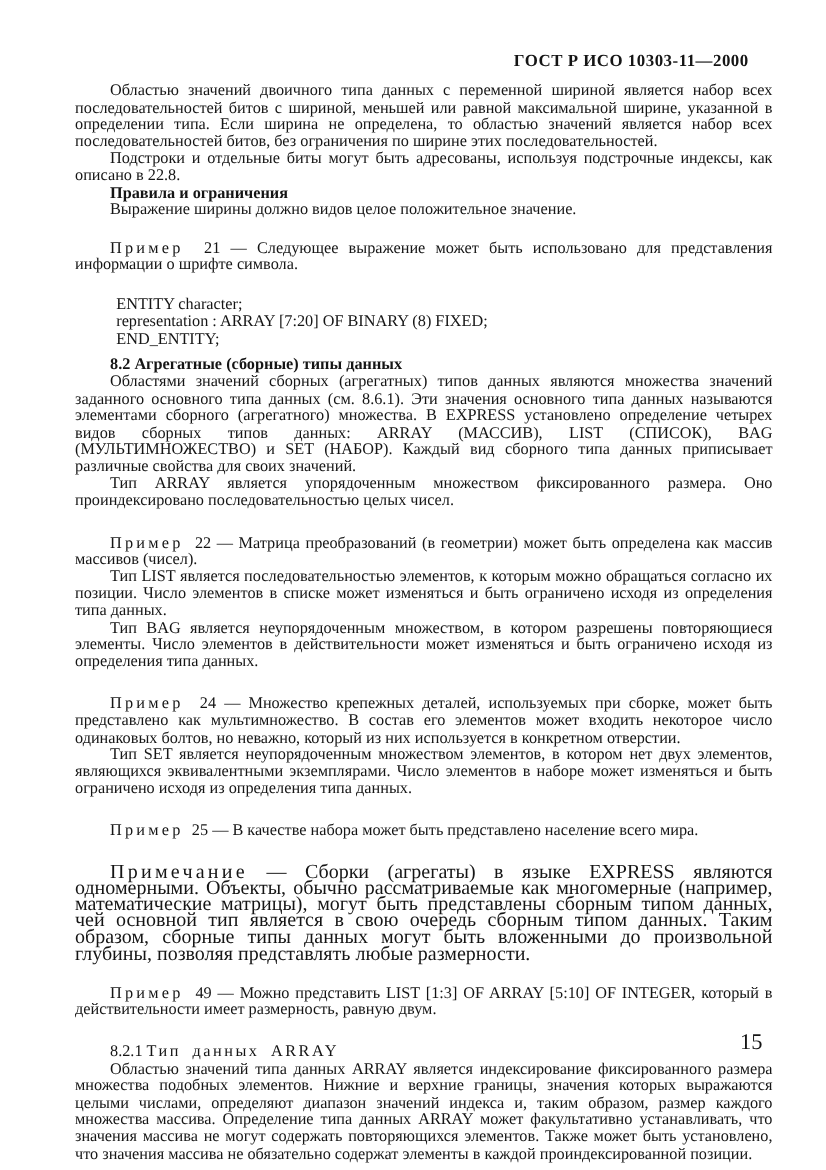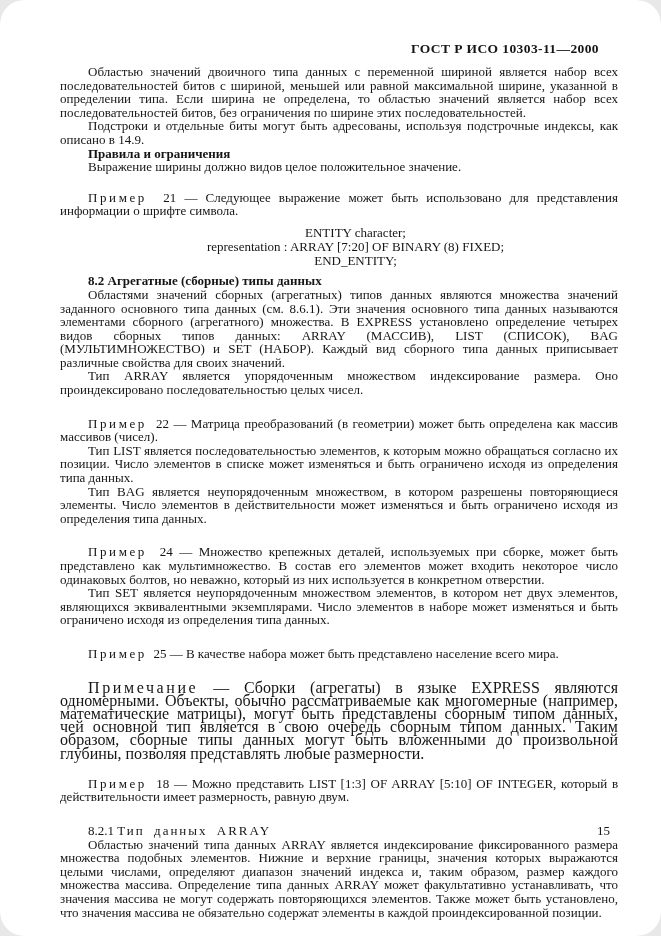--- a/index.html
+++ b/index.html
@@ -1,15 +1,15 @@
 <!DOCTYPE html>
 <html><head>
 <meta charset="utf-8">
 <style>
-  * { margin: 0; padding: 0; box-sizing: border-box; border-radius: 24px; }
+  * { margin: 0; padding: 0; box-sizing: border-box; }
   html, body { background: #e8e8e8; }
   .page {
     position: relative;
     width: 661px;
     height: 936px;
     margin: 0 auto;
     background: #ffffff;
     font-family: "Liberation Serif", "DejaVu Serif", serif;
     color: #151515;
     overflow: hidden;
@@ -32,82 +32,82 @@
     line-height: 13.6px;
     text-align: justify;
   }
   .doc-body p { text-indent: 28px; }
   .bold { font-weight: bold; }
   .gap-sm { margin-top: 20px; }
   .gap-md { margin-top: 17px; }
   .spaced { letter-spacing: 2.6px; }
   .spaced-title { letter-spacing: 2px; word-spacing: 4px; }
   .code-block {
-    margin-top: 8px;
+    margin-top: 18px;
     margin-bottom: 7px;
     padding-left: 33px;
-    text-align: center;
+    text-align: left;
     line-height: 13.8px;
     white-space: nowrap;
   }
   .note { font-size: 16px; line-height: 13.2px; }
   .page-number {
     position: absolute;
     top: 823px;
     right: 51px;
-    font-size: 13px;
+    font-size: 18px;
   }
 </style>
 </head>
 <body>
 
 <div class="page">
 
   <div class="doc-header">ГОСТ Р ИСО 10303-11—2000</div>
 
   <div class="doc-body">
 
     <p>Областью значений двоичного типа данных с переменной шириной является набор всех последовательностей битов с шириной, меньшей или равной максимальной ширине, указанной в определении типа. Если ширина не определена, то областью значений является набор всех последовательностей битов, без ограничения по ширине этих последовательностей.</p>
 
-    <p>Подстроки и отдельные биты могут быть адресованы, используя подстрочные индексы, как описано в 14.9.</p>
+    <p>Подстроки и отдельные биты могут быть адресованы, используя подстрочные индексы, как описано в 22.8.</p>
 
     <p class="bold">Правила и ограничения</p>
 
     <p>Выражение ширины должно видов целое положительное значение.</p>
 
     <p class="gap-md"><span class="spaced">Пример</span>&nbsp; <span>21</span> <span>— Следующее выражение может быть использовано для представления информации о шрифте символа.</span></p>
 
     <div class="code-block">
       <div>ENTITY character;</div>
       <div>representation : ARRAY [7:20] OF BINARY (8) FIXED;</div>
       <div>END_ENTITY;</div>
     </div>
 
     <p class="bold">8.2 Агрегатные (сборные) типы данных</p>
 
     <p>Областями значений сборных (агрегатных) типов данных являются множества значений заданного основного типа данных (см. 8.6.1). Эти значения основного типа данных называются элементами сборного (агрегатного) множества. В EXPRESS установлено определение четырех видов сборных типов данных: ARRAY (МАССИВ), LIST (СПИСОК), BAG (МУЛЬТИМНОЖЕСТВО) и SET (НАБОР). Каждый вид сборного типа данных приписывает различные свойства для своих значений.</p>
 
-    <p>Тип ARRAY является упорядоченным множеством индексирование размера. Оно проиндексировано последовательностью целых чисел.</p>
+    <p>Тип ARRAY является упорядоченным множеством фиксированного размера. Оно проиндексировано последовательностью целых чисел.</p>
 
     <p class="gap-sm"><span class="spaced">Пример</span>&nbsp; <span>22</span> <span>— Матрица преобразований (в геометрии) может быть определена как массив массивов (чисел).</span></p>
 
     <p>Тип LIST является последовательностью элементов, к которым можно обращаться согласно их позиции. Число элементов в списке может изменяться и быть ограничено исходя из определения типа данных.</p>
 
 
     <p>Тип BAG является неупорядоченным множеством, в котором разрешены повторяющиеся элементы. Число элементов в действительности может изменяться и быть ограничено исходя из определения типа данных.</p>
 
     <p class="gap-sm"><span class="spaced">Пример</span>&nbsp; <span>24</span> <span>— Множество крепежных деталей, используемых при сборке, может быть представлено как мультимножество. В состав его элементов может входить некоторое число одинаковых болтов, но неважно, который из них используется в конкретном отверстии.</span></p>
 
     <p>Тип SET является неупорядоченным множеством элементов, в котором нет двух элементов, являющихся эквивалентными экземплярами. Число элементов в наборе может изменяться и быть ограничено исходя из определения типа данных.</p>
 
     <p class="gap-sm"><span class="spaced">Пример</span>&nbsp; <span>25</span> <span>— В качестве набора может быть представлено население всего мира.</span></p>
 
     <p class="gap-sm note"><span class="spaced">Примечание</span> <span>— Сборки (агрегаты) в языке EXPRESS являются одномерными. Объекты, обычно рассматриваемые как многомерные (например, математические матрицы), могут быть представлены сборным типом данных, чей основной тип является в свою очередь сборным типом данных. Таким образом, сборные типы данных могут быть вложенными до произвольной глубины, позволяя представлять любые размерности.</span></p>
 
-    <p class="gap-md"><span class="spaced">Пример</span>&nbsp; <span>18</span> <span>— Можно представить LIST [1:3] OF ARRAY [5:10] OF INTEGER, который в действительности имеет размерность, равную двум.</span></p>
+    <p class="gap-md"><span class="spaced">Пример</span>&nbsp; <span>49</span> <span>— Можно представить LIST [1:3] OF ARRAY [5:10] OF INTEGER, который в действительности имеет размерность, равную двум.</span></p>
 
     <p class="gap-sm"><span>8.2.1</span> <span class="spaced-title">Тип данных ARRAY</span></p>
 
     <p>Областью значений типа данных ARRAY является индексирование фиксированного размера множества подобных элементов. Нижние и верхние границы, значения которых выражаются целыми числами, определяют диапазон значений индекса и, таким образом, размер каждого множества массива. Определение типа данных ARRAY может факультативно устанавливать, что значения массива не могут содержать повторяющихся элементов. Также может быть установлено, что значения массива не обязательно содержат элементы в каждой проиндексированной позиции.</p>
 
   </div>
 
   <div class="page-number">15</div>
 
 </div>

